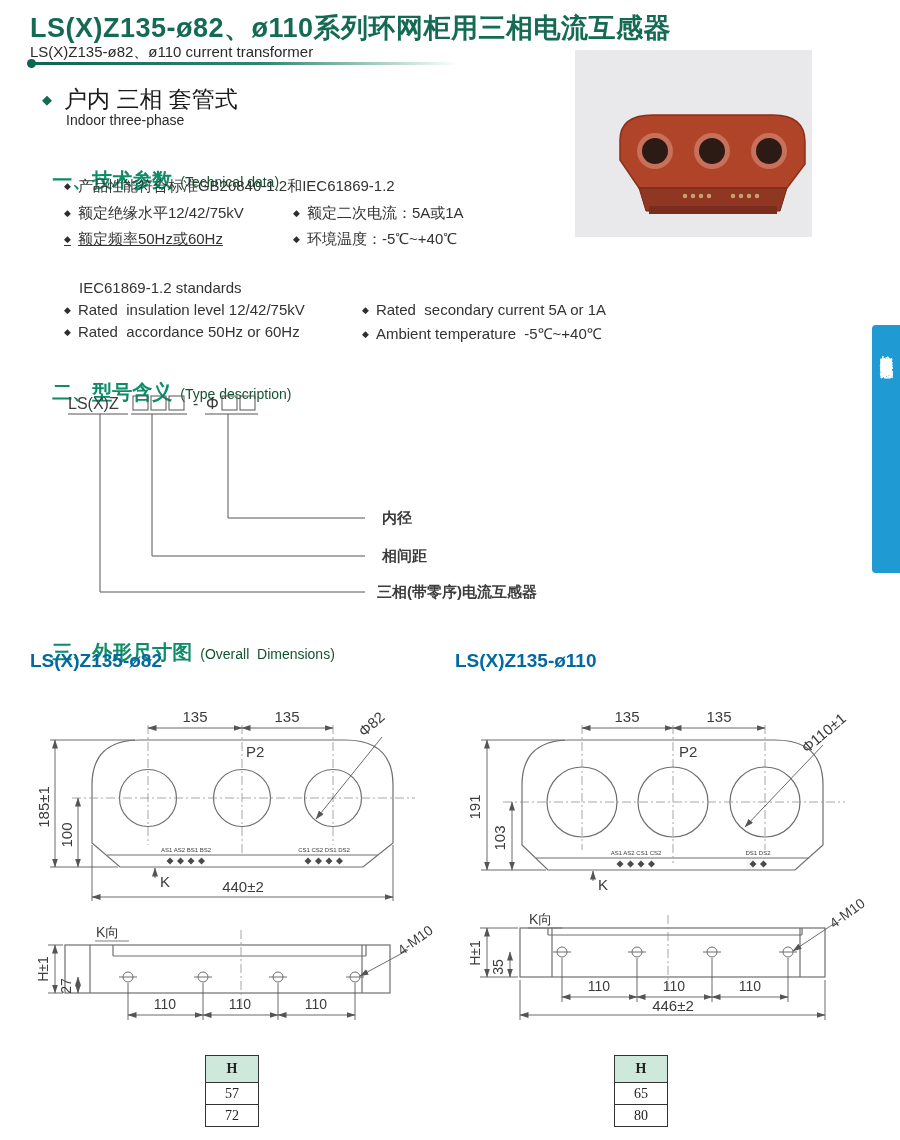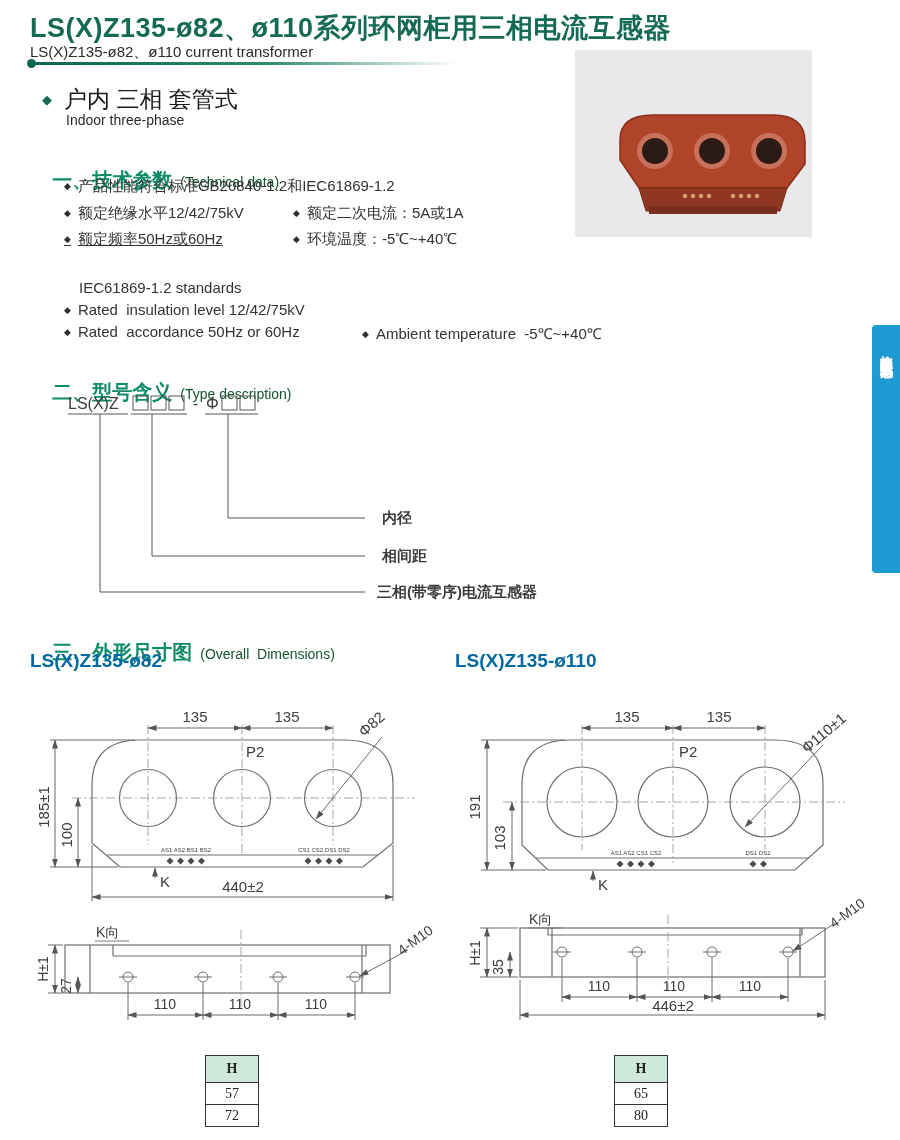--- a/index.html
+++ b/index.html
@@ -70,20 +70,21 @@
     <span>一、技术参数</span><span class="en">(Technical data)</span>
   </div>
 
   <div class="abs bullet" style="left:64px;top:177px;"><span class="d">◆</span><span>产品性能符合标准GB20840-1.2和IEC61869-1.2</span></div>
   <div class="abs bullet" style="left:64px;top:204px;"><span class="d">◆</span><span>额定绝缘水平12/42/75kV</span></div>
   <div class="abs bullet" style="left:293px;top:204px;"><span class="d">◆</span><span>额定二次电流：5A或1A</span></div>
   <div class="abs bullet" style="left:64px;top:230px;text-decoration:underline;"><span class="d">◆</span><span>额定频率50Hz或60Hz</span></div>
   <div class="abs bullet" style="left:293px;top:230px;"><span class="d">◆</span><span>环境温度：-5℃~+40℃</span></div>
   <div class="abs bullet" style="left:79px;top:279px;"><span>IEC61869-1.2 standards</span></div>
   <div class="abs bullet" style="left:64px;top:301px;"><span class="d">◆</span><span>Rated  insulation level 12/42/75kV</span></div>
+  <div class="abs bullet" style="left:362px;top:301px;"><span class="d">◆</span><span>Rated  secondary current 5A or 1A</span></div>
   <div class="abs bullet" style="left:64px;top:323px;"><span class="d">◆</span><span>Rated  accordance 50Hz or 60Hz</span></div>
   <div class="abs bullet" style="left:362px;top:323px;"><span class="d">◆</span><span>Ambient temperature  -5℃~+40℃</span></div>
 
   <div class="abs sec-head" style="left:30px;top:356px;">
     <span>二、型号含义</span><span class="en">(Type description)</span>
   </div>
 
   <svg class="abs" style="left:30px;top:380px;" width="620" height="230" viewBox="0 0 620 230">
     <g stroke="#555" stroke-width="1" fill="none">
       <line x1="38" y1="34" x2="98" y2="34"></line>

